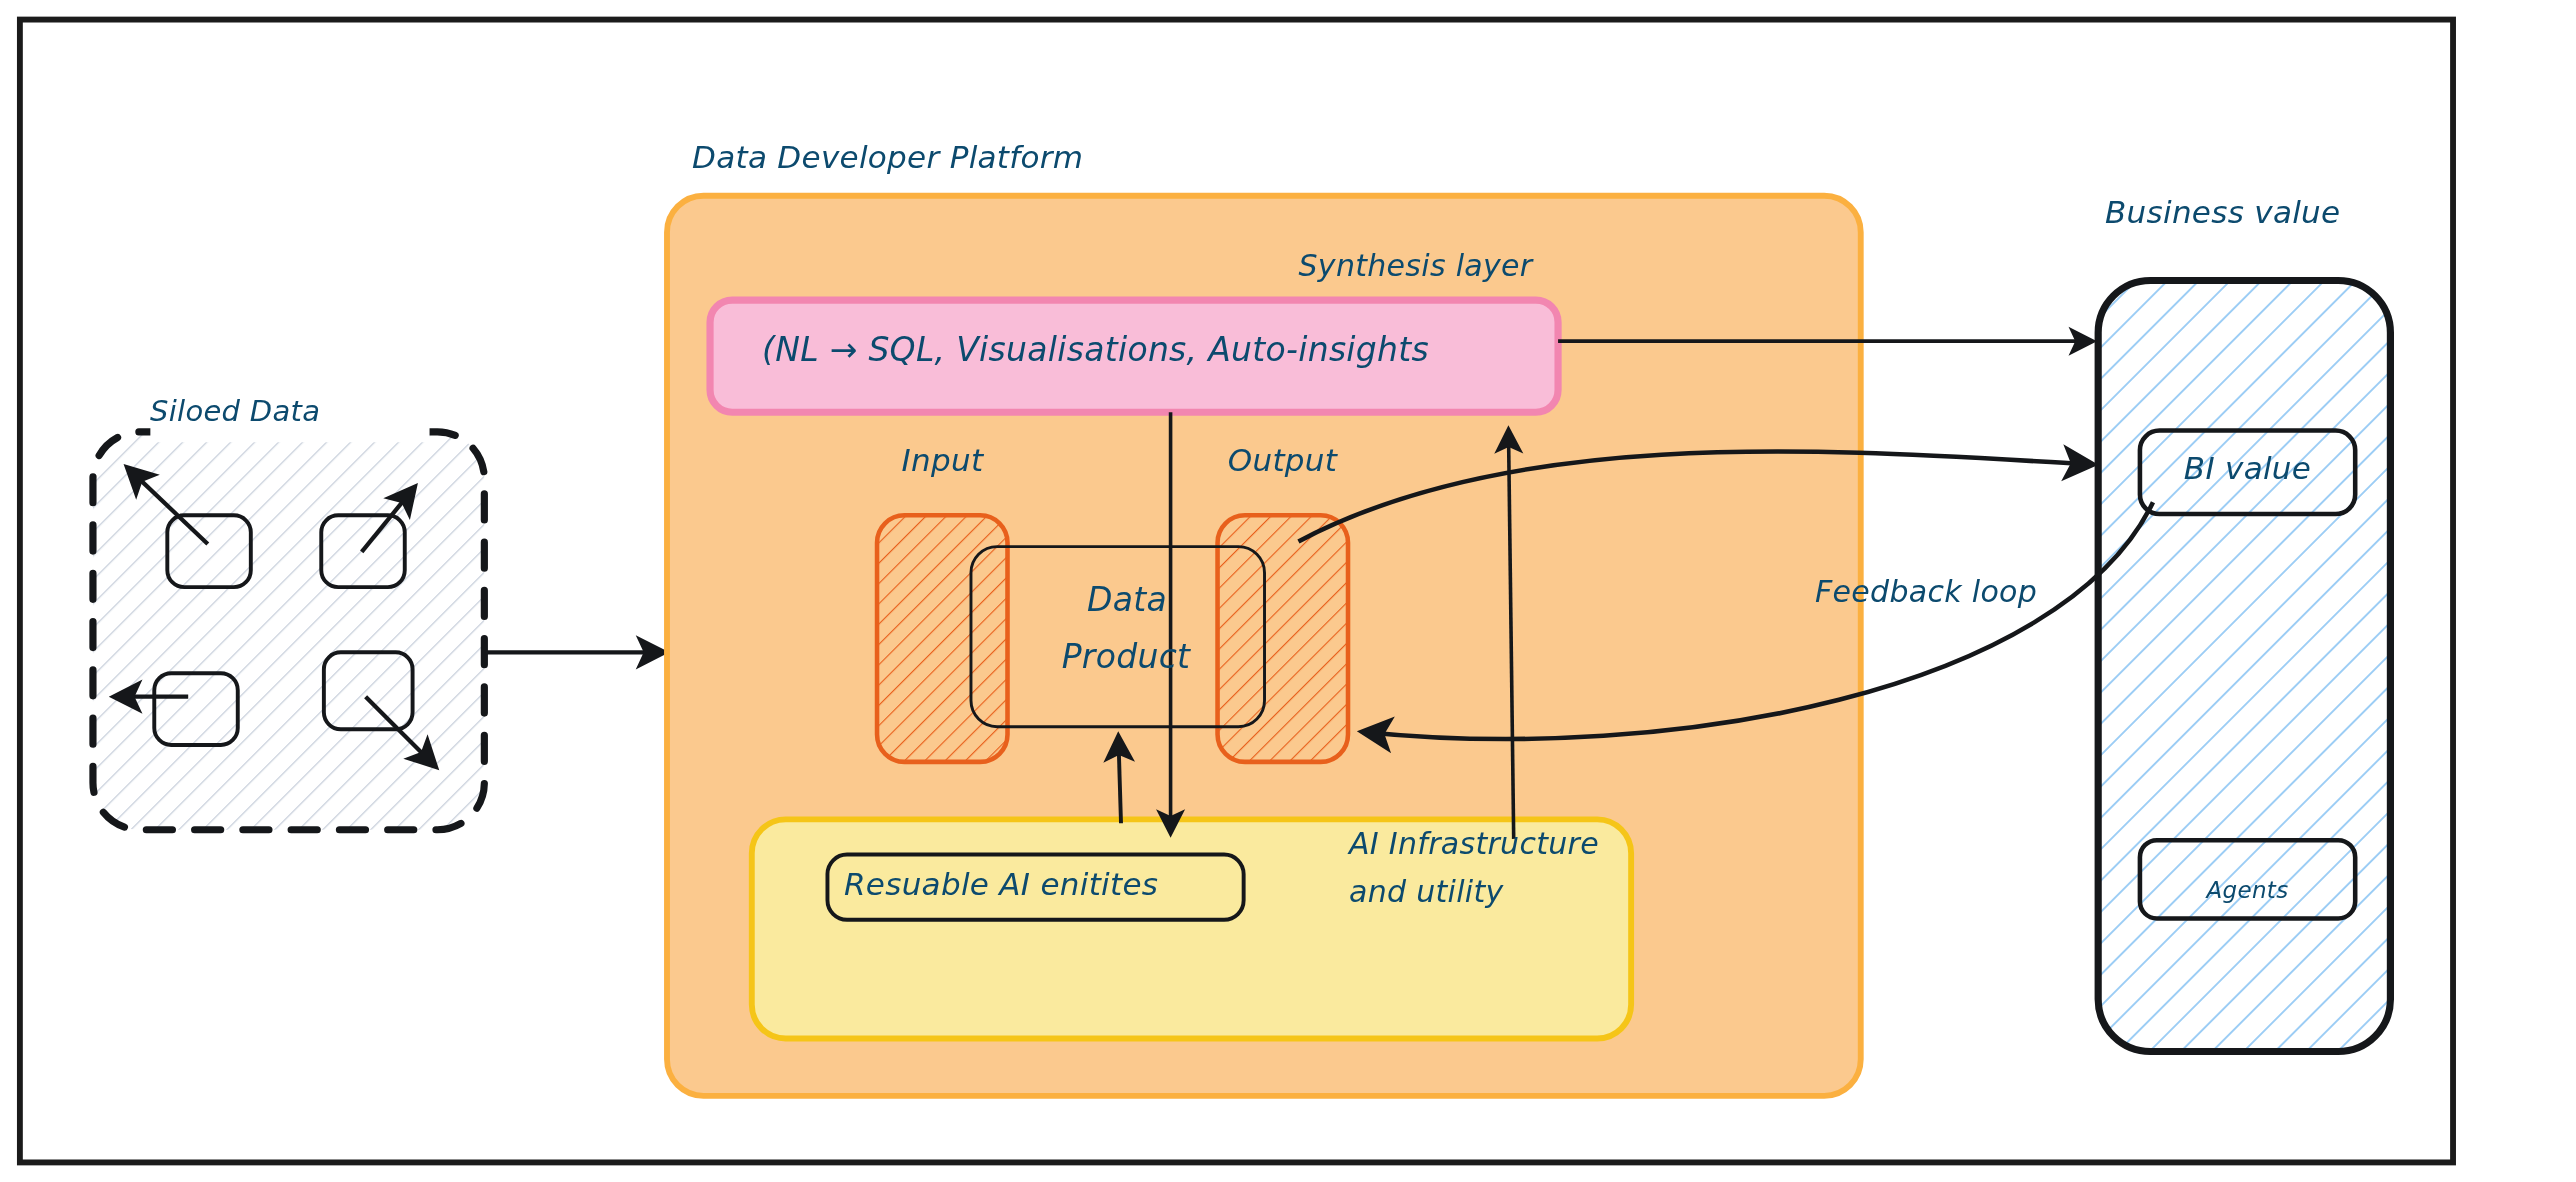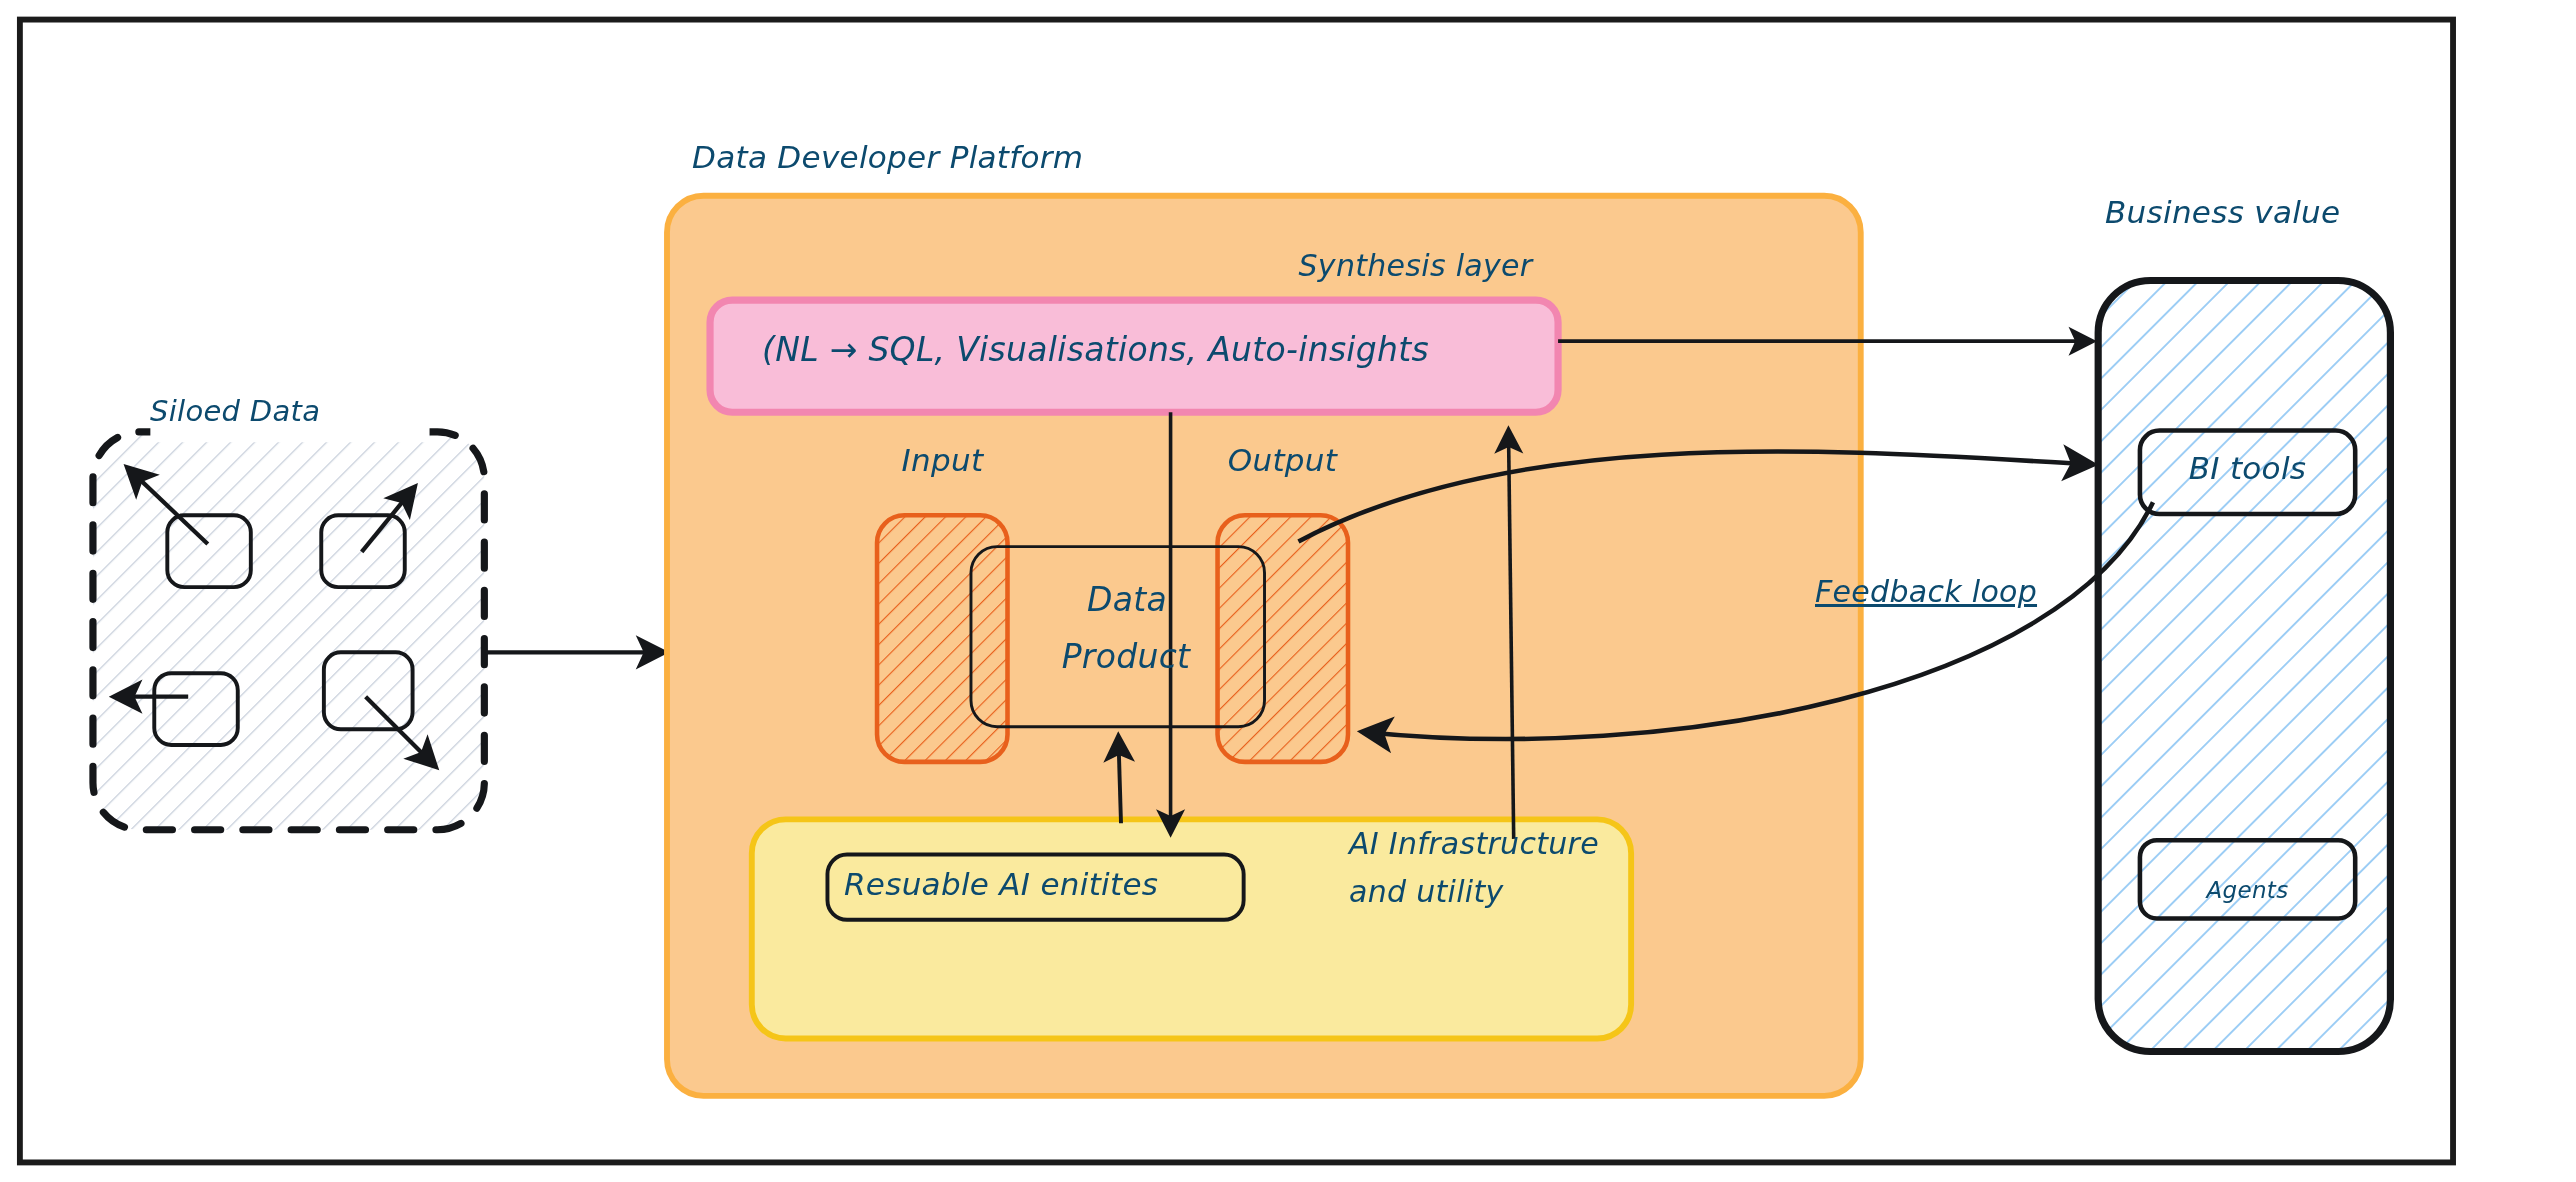--- a/index.html
+++ b/index.html
@@ -109,20 +109,20 @@
   <div class="lbl ctr" style="left:971px;top:638px;width:310px;font-size:33px;">Product</div>
 
   <div class="lbl" style="left:844px;top:866px;font-size:31px;">Resuable AI enitites</div>
 
 
   <div class="lbl" style="left:1349px;top:826px;font-size:30px;">AI Infrastructure</div>
   <div class="lbl" style="left:1349px;top:874px;font-size:30px;">and utility</div>
 
   <div class="lbl" style="left:2105px;top:194px;font-size:31px;">Business value</div>
 
-  <div class="lbl ctr" style="left:2140px;top:450px;width:215px;font-size:31px;">BI tools</div>
+  <div class="lbl ctr" style="left:2140px;top:450px;width:215px;font-size:31px;">BI value</div>
 
   <div class="lbl ctr" style="left:2140px;top:877px;width:215px;font-size:23px;font-style:italic;">Agents</div>
 
-  <div class="lbl" style="left:1815px;top:574px;font-size:30px;text-decoration:underline;">Feedback loop</div>
+  <div class="lbl" style="left:1815px;top:574px;font-size:30px;">Feedback loop</div>
 
 </div>
 
 
 </body></html>

